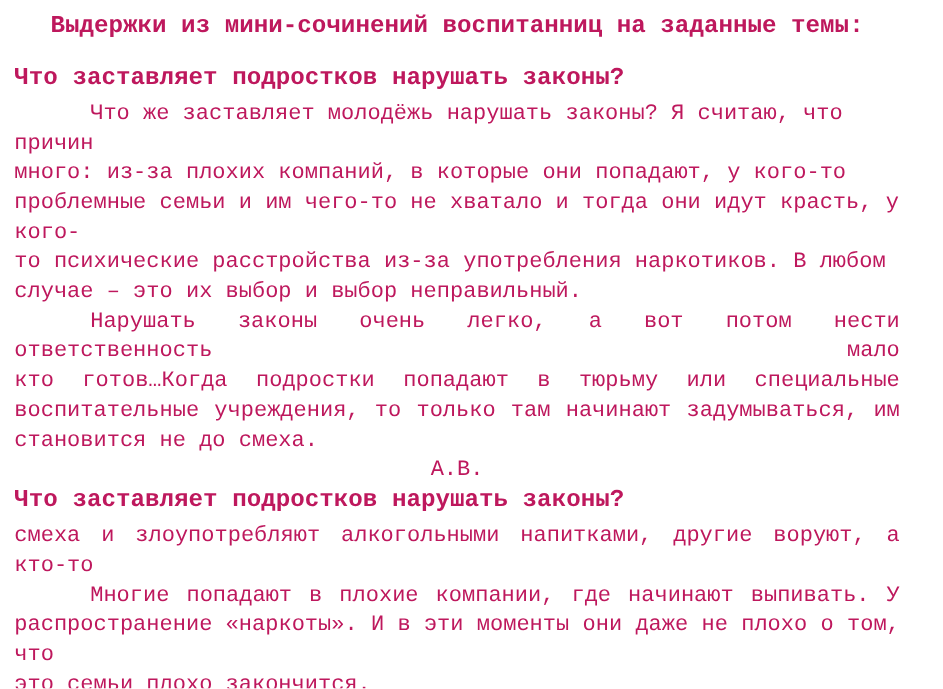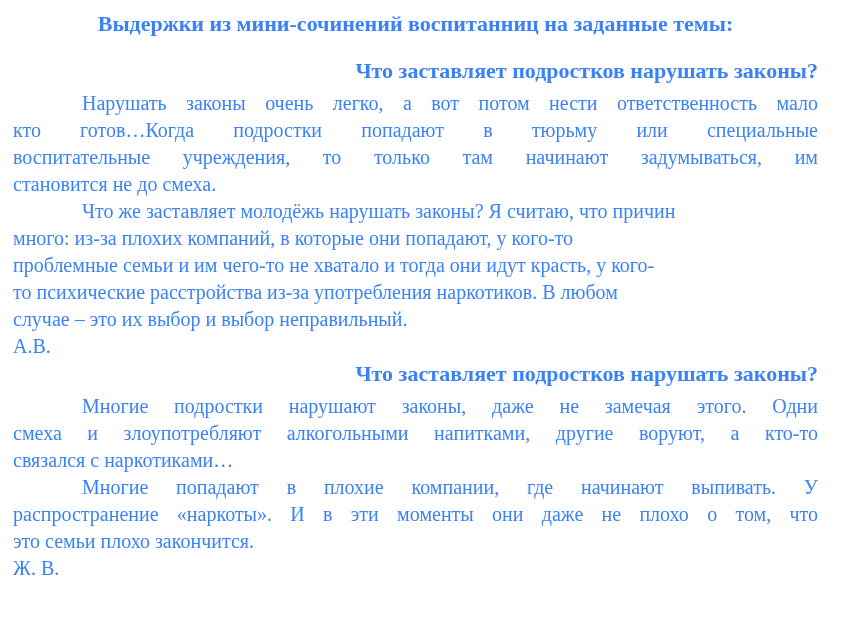--- a/index.html
+++ b/index.html
@@ -7,94 +7,92 @@
     padding: 0;
     background: #ffffff;
   }
   .page {
     position: relative;
     width: 857px;
     height: 626px;
     box-sizing: border-box;
     padding: 10px 39px 0 13px;
     background: #ffffff;
-    color: #3b82f6;
-    font-family: Liberation Serif, serif;
+    color: #be185d;
+    font-family: Liberation Mono, monospace;
     font-size: 20px;
     overflow: hidden;
   }
   .doc-title {
     font-size: 22px;
     font-weight: bold;
     text-align: center;
     line-height: 27px;
     margin: 0 0 20px 0;
   }
   .essay-heading {
     font-size: 22px;
     font-weight: bold;
-    text-align: right;
+    text-align: left;
     line-height: 27px;
     margin: 0 0 6px 0;
   }
   .paragraph {
     margin: 0;
   }
   .line {
     line-height: 27px;
     text-align: left;
   }
   .line.just {
     text-align: justify;
     text-align-last: justify;
   }
   .line.first {
     text-indent: 69px;
   }
   .signature {
-    text-align: left;
+    text-align: center;
     line-height: 27px;
     margin: 0;
   }
 </style>
 </head>
 <body>
 
 <div class="page">
 
   <h1 class="doc-title">Выдержки из мини-сочинений воспитанниц на заданные темы:</h1>
 
   <section>
     <h2 class="essay-heading">Что заставляет подростков нарушать законы?</h2>
 
     <div class="paragraph">
-        <div class="line first just">Нарушать законы очень легко, а вот потом нести ответственность мало</div>
-        <div class="line just">кто готов…Когда подростки попадают в тюрьму или специальные</div>
-        <div class="line just">воспитательные учреждения, то только там начинают задумываться, им</div>
-        <div class="line">становится не до смеха.</div>
-      </div>
-
-    <div class="paragraph">
         <div class="line first">Что же заставляет молодёжь нарушать законы? Я считаю, что причин</div>
         <div class="line">много: из-за плохих компаний, в которые они попадают, у кого-то</div>
         <div class="line">проблемные семьи и им чего-то не хватало и тогда они идут красть, у кого-</div>
         <div class="line">то психические расстройства из-за употребления наркотиков. В любом</div>
         <div class="line">случае – это их выбор и выбор неправильный.</div>
+      </div>
+
+    <div class="paragraph">
+        <div class="line first just">Нарушать законы очень легко, а вот потом нести ответственность мало</div>
+        <div class="line just">кто готов…Когда подростки попадают в тюрьму или специальные</div>
+        <div class="line just">воспитательные учреждения, то только там начинают задумываться, им</div>
+        <div class="line">становится не до смеха.</div>
       </div>
 
     <div class="signature">А.В.</div>
   </section>
 
   <section>
     <h2 class="essay-heading">Что заставляет подростков нарушать законы?</h2>
 
     <div class="paragraph">
-        <div class="line first just">Многие подростки нарушают законы, даже не замечая этого. Одни</div>
         <div class="line just">смеха и злоупотребляют алкогольными напитками, другие воруют, а кто-то</div>
-        <div class="line">связался с наркотиками…</div>
       </div>
 
     <div class="paragraph">
         <div class="line first just">Многие попадают в плохие компании, где начинают выпивать. У</div>
         <div class="line just">распространение «наркоты». И в эти моменты они даже не плохо о том, что</div>
         <div class="line">это семьи плохо закончится.</div>
       </div>
 
     <div class="signature">Ж. В.</div>
   </section>

